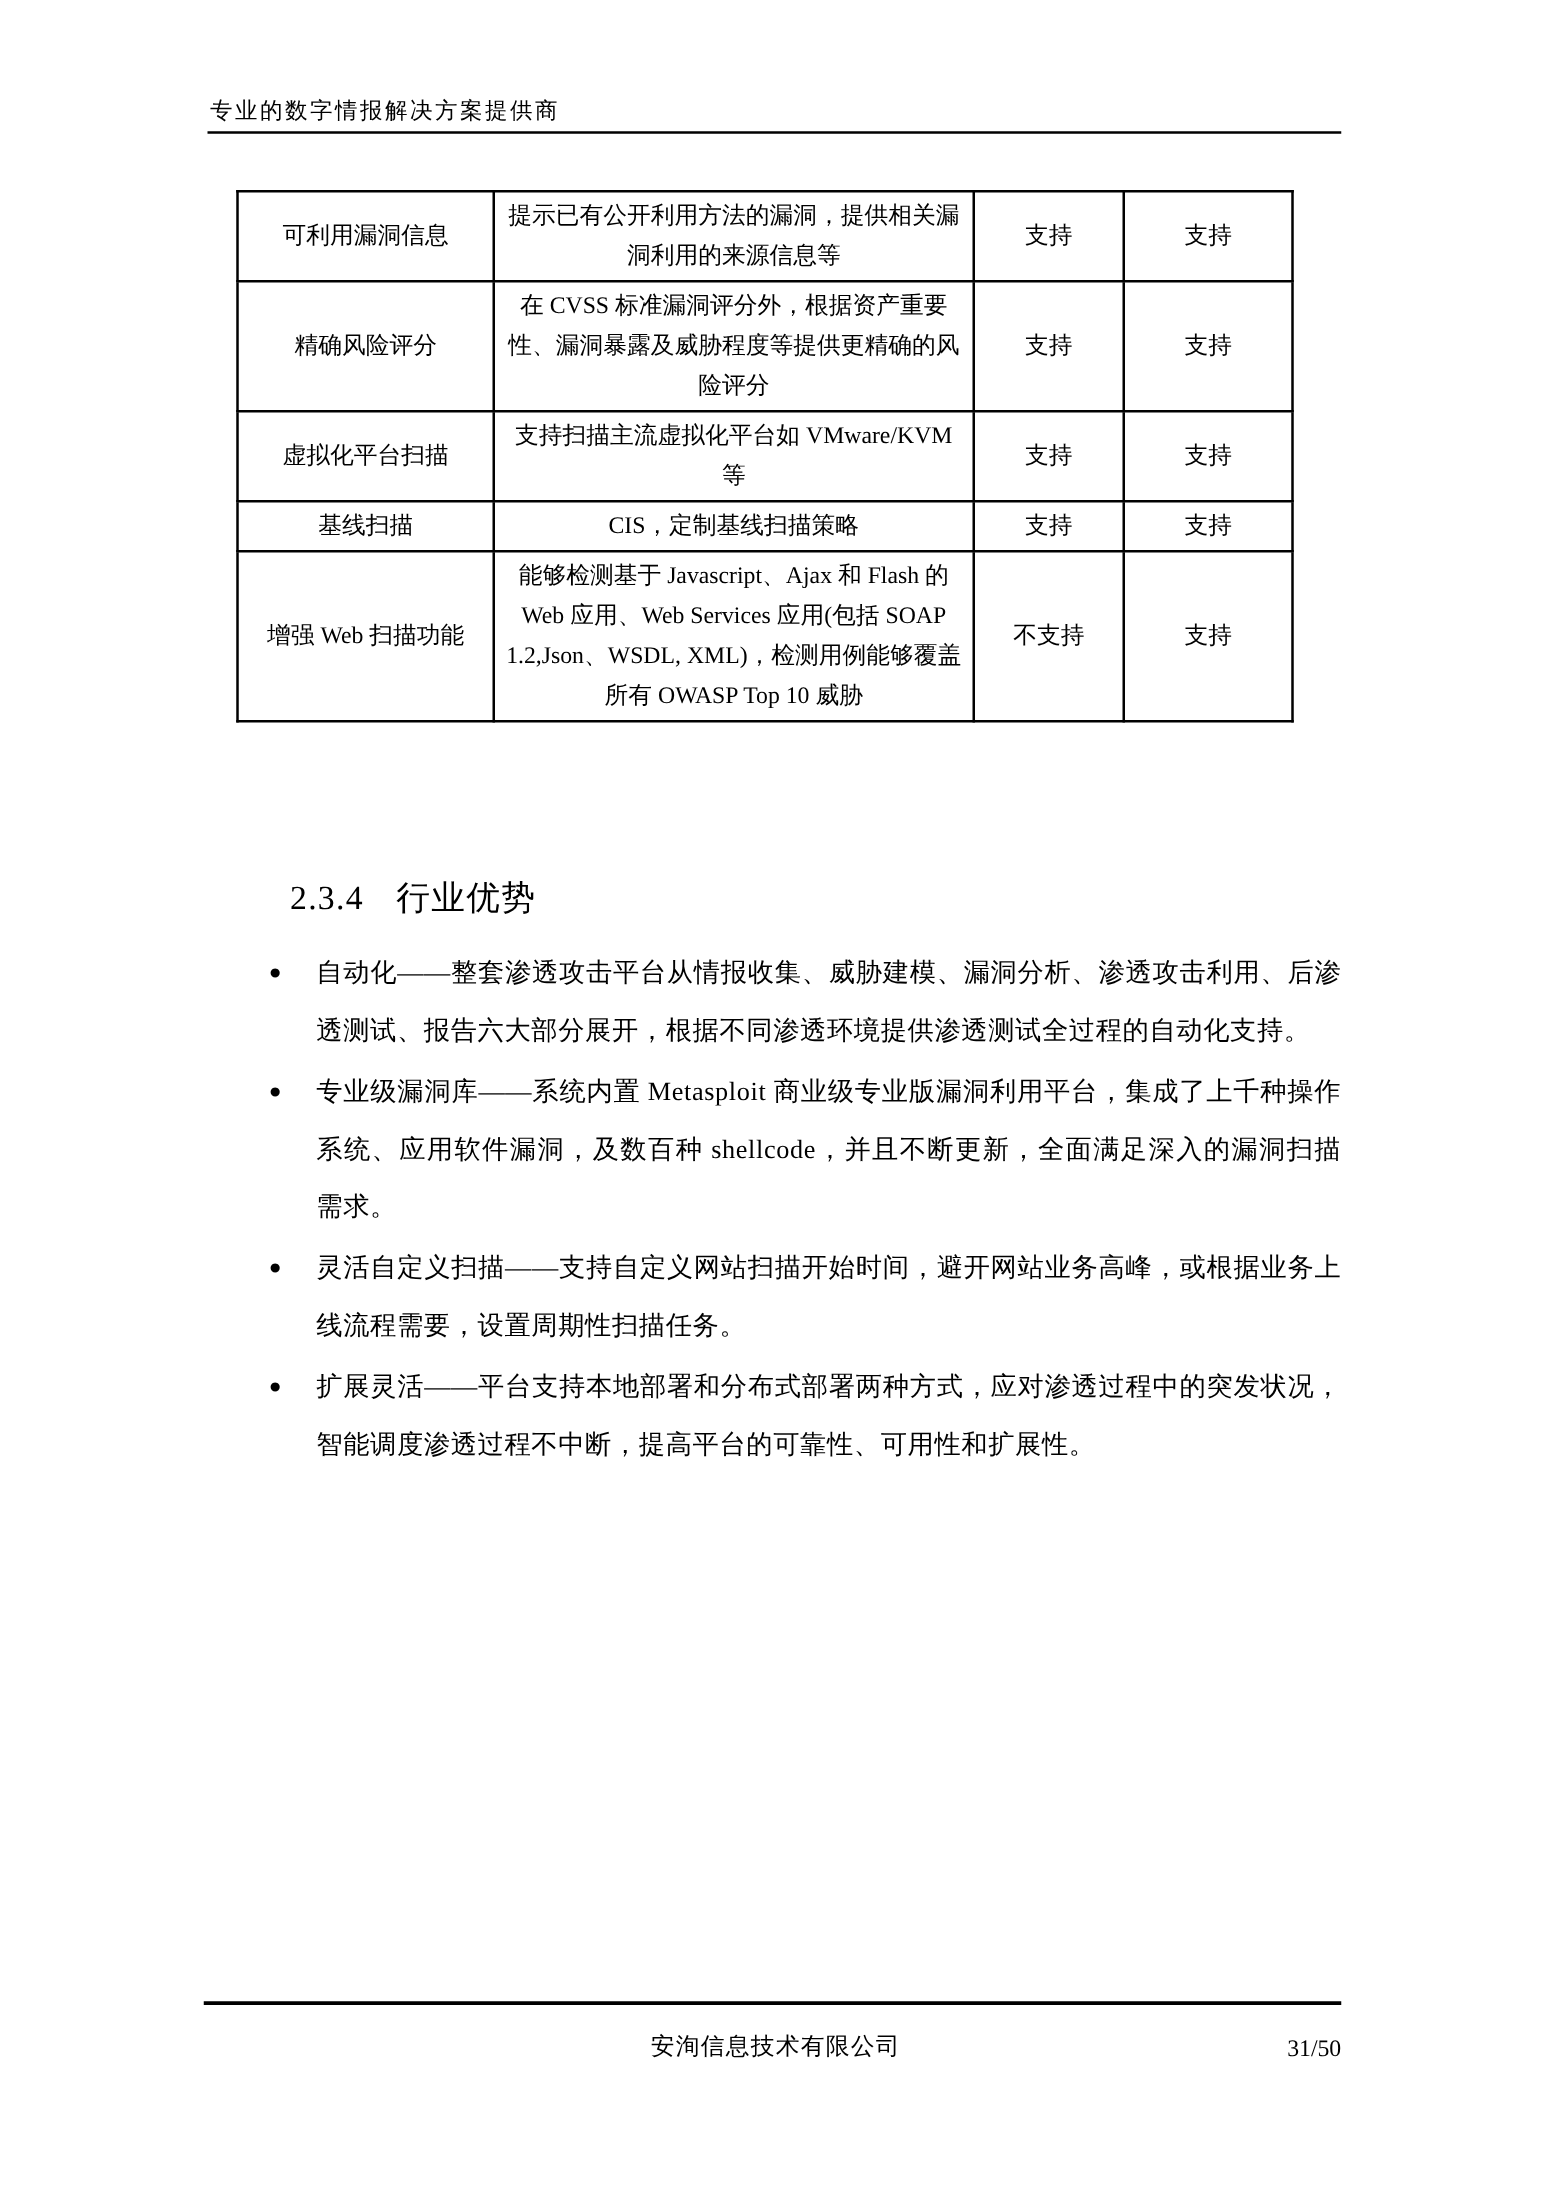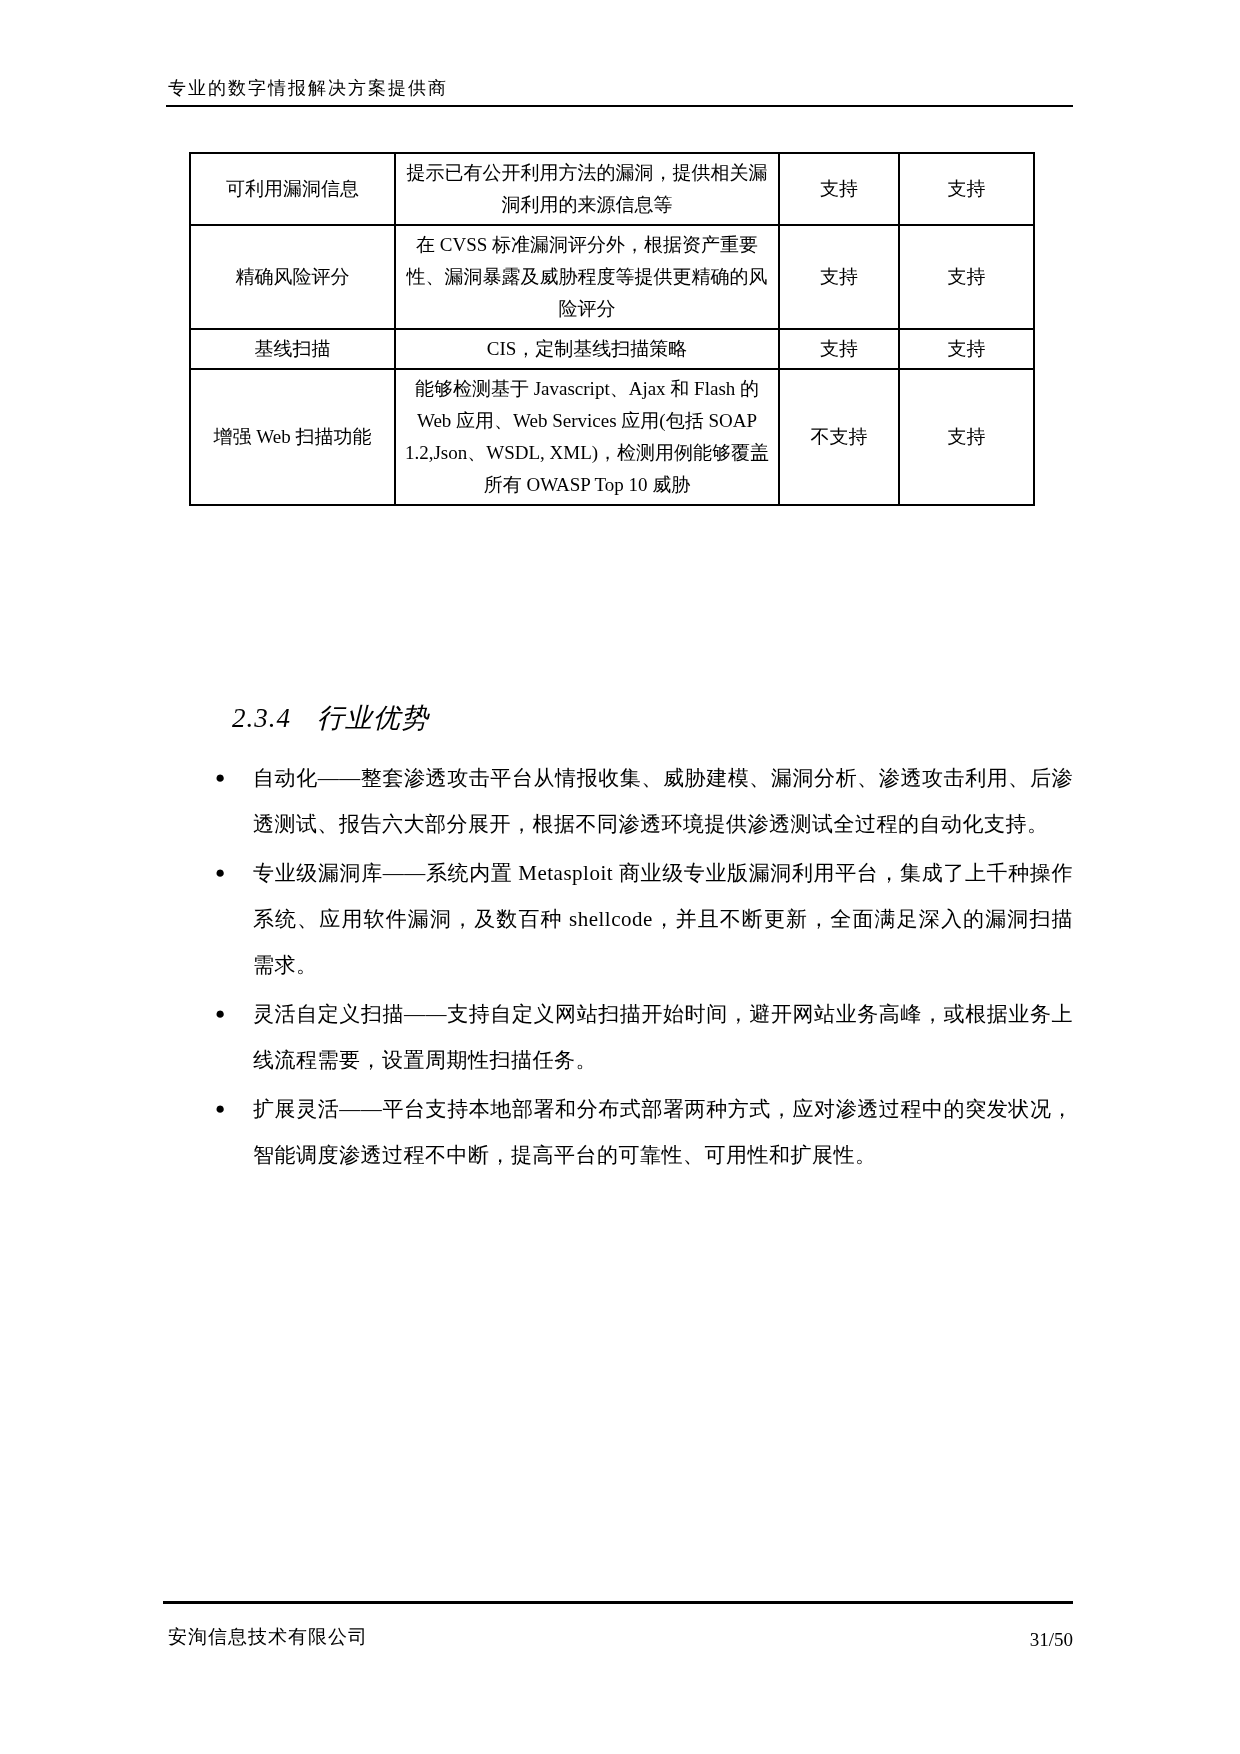--- a/index.html
+++ b/index.html
@@ -32,21 +32,21 @@
     font-size: 19px; line-height: 32px; padding: 3px 8px;
   }
   .col-feature { width: 205px; }
   .col-desc    { width: 384px; }
   .col-a       { width: 120px; }
   .col-b       { width: 135px; }
 
   
   .section-heading {
     position: absolute; left: 232px; top: 700px;
-    font-size: 27px; font-weight: 400; letter-spacing: 1px; font-style: italic;
+    font-size: 27px; font-weight: 400; letter-spacing: 1px;
   }
   .section-heading .num { margin-right: 26px; }
 
   
   .bullet-list {
     position: absolute; left: 215px; top: 755px; width: 858px;
     list-style: none;
   }
   .bullet-list li {
     display: flex; align-items: flex-start;
@@ -63,21 +63,21 @@
   
   .footer-rule {
     position: absolute; left: 163px; top: 1601px;
     width: 910px; height: 3px; background: #000;
   }
   .footer-row {
     position: absolute; left: 168px; top: 1624px; width: 905px;
     font-size: 19px;
   }
   .footer-company {
-    position: absolute; left: 0; right: 0; 
+    position: absolute; left: 0; right: 0; text-align: center;
     letter-spacing: 1px;
   }
   .footer-page { position: absolute; right: 0; top: 5px; }
 </style>
 </head>
 <body>
 
 <div class="page">
 
   <div class="header-title">专业的数字情报解决方案提供商</div>
@@ -93,20 +93,26 @@
     <tbody>
       <tr>
         <td>可利用漏洞信息</td>
         <td>提示已有公开利用方法的漏洞，提供相关漏洞利用的来源信息等</td>
         <td>支持</td>
         <td>支持</td>
       </tr>
       <tr>
         <td>精确风险评分</td>
         <td>在 CVSS 标准漏洞评分外，根据资产重要性、漏洞暴露及威胁程度等提供更精确的风险评分</td>
+        <td>支持</td>
+        <td>支持</td>
+      </tr>
+      <tr>
+        <td>虚拟化平台扫描</td>
+        <td>支持扫描主流虚拟化平台如 VMware/KVM 等</td>
         <td>支持</td>
         <td>支持</td>
       </tr>
       <tr>
         <td>基线扫描</td>
         <td>CIS，定制基线扫描策略</td>
         <td>支持</td>
         <td>支持</td>
       </tr>
       <tr>

